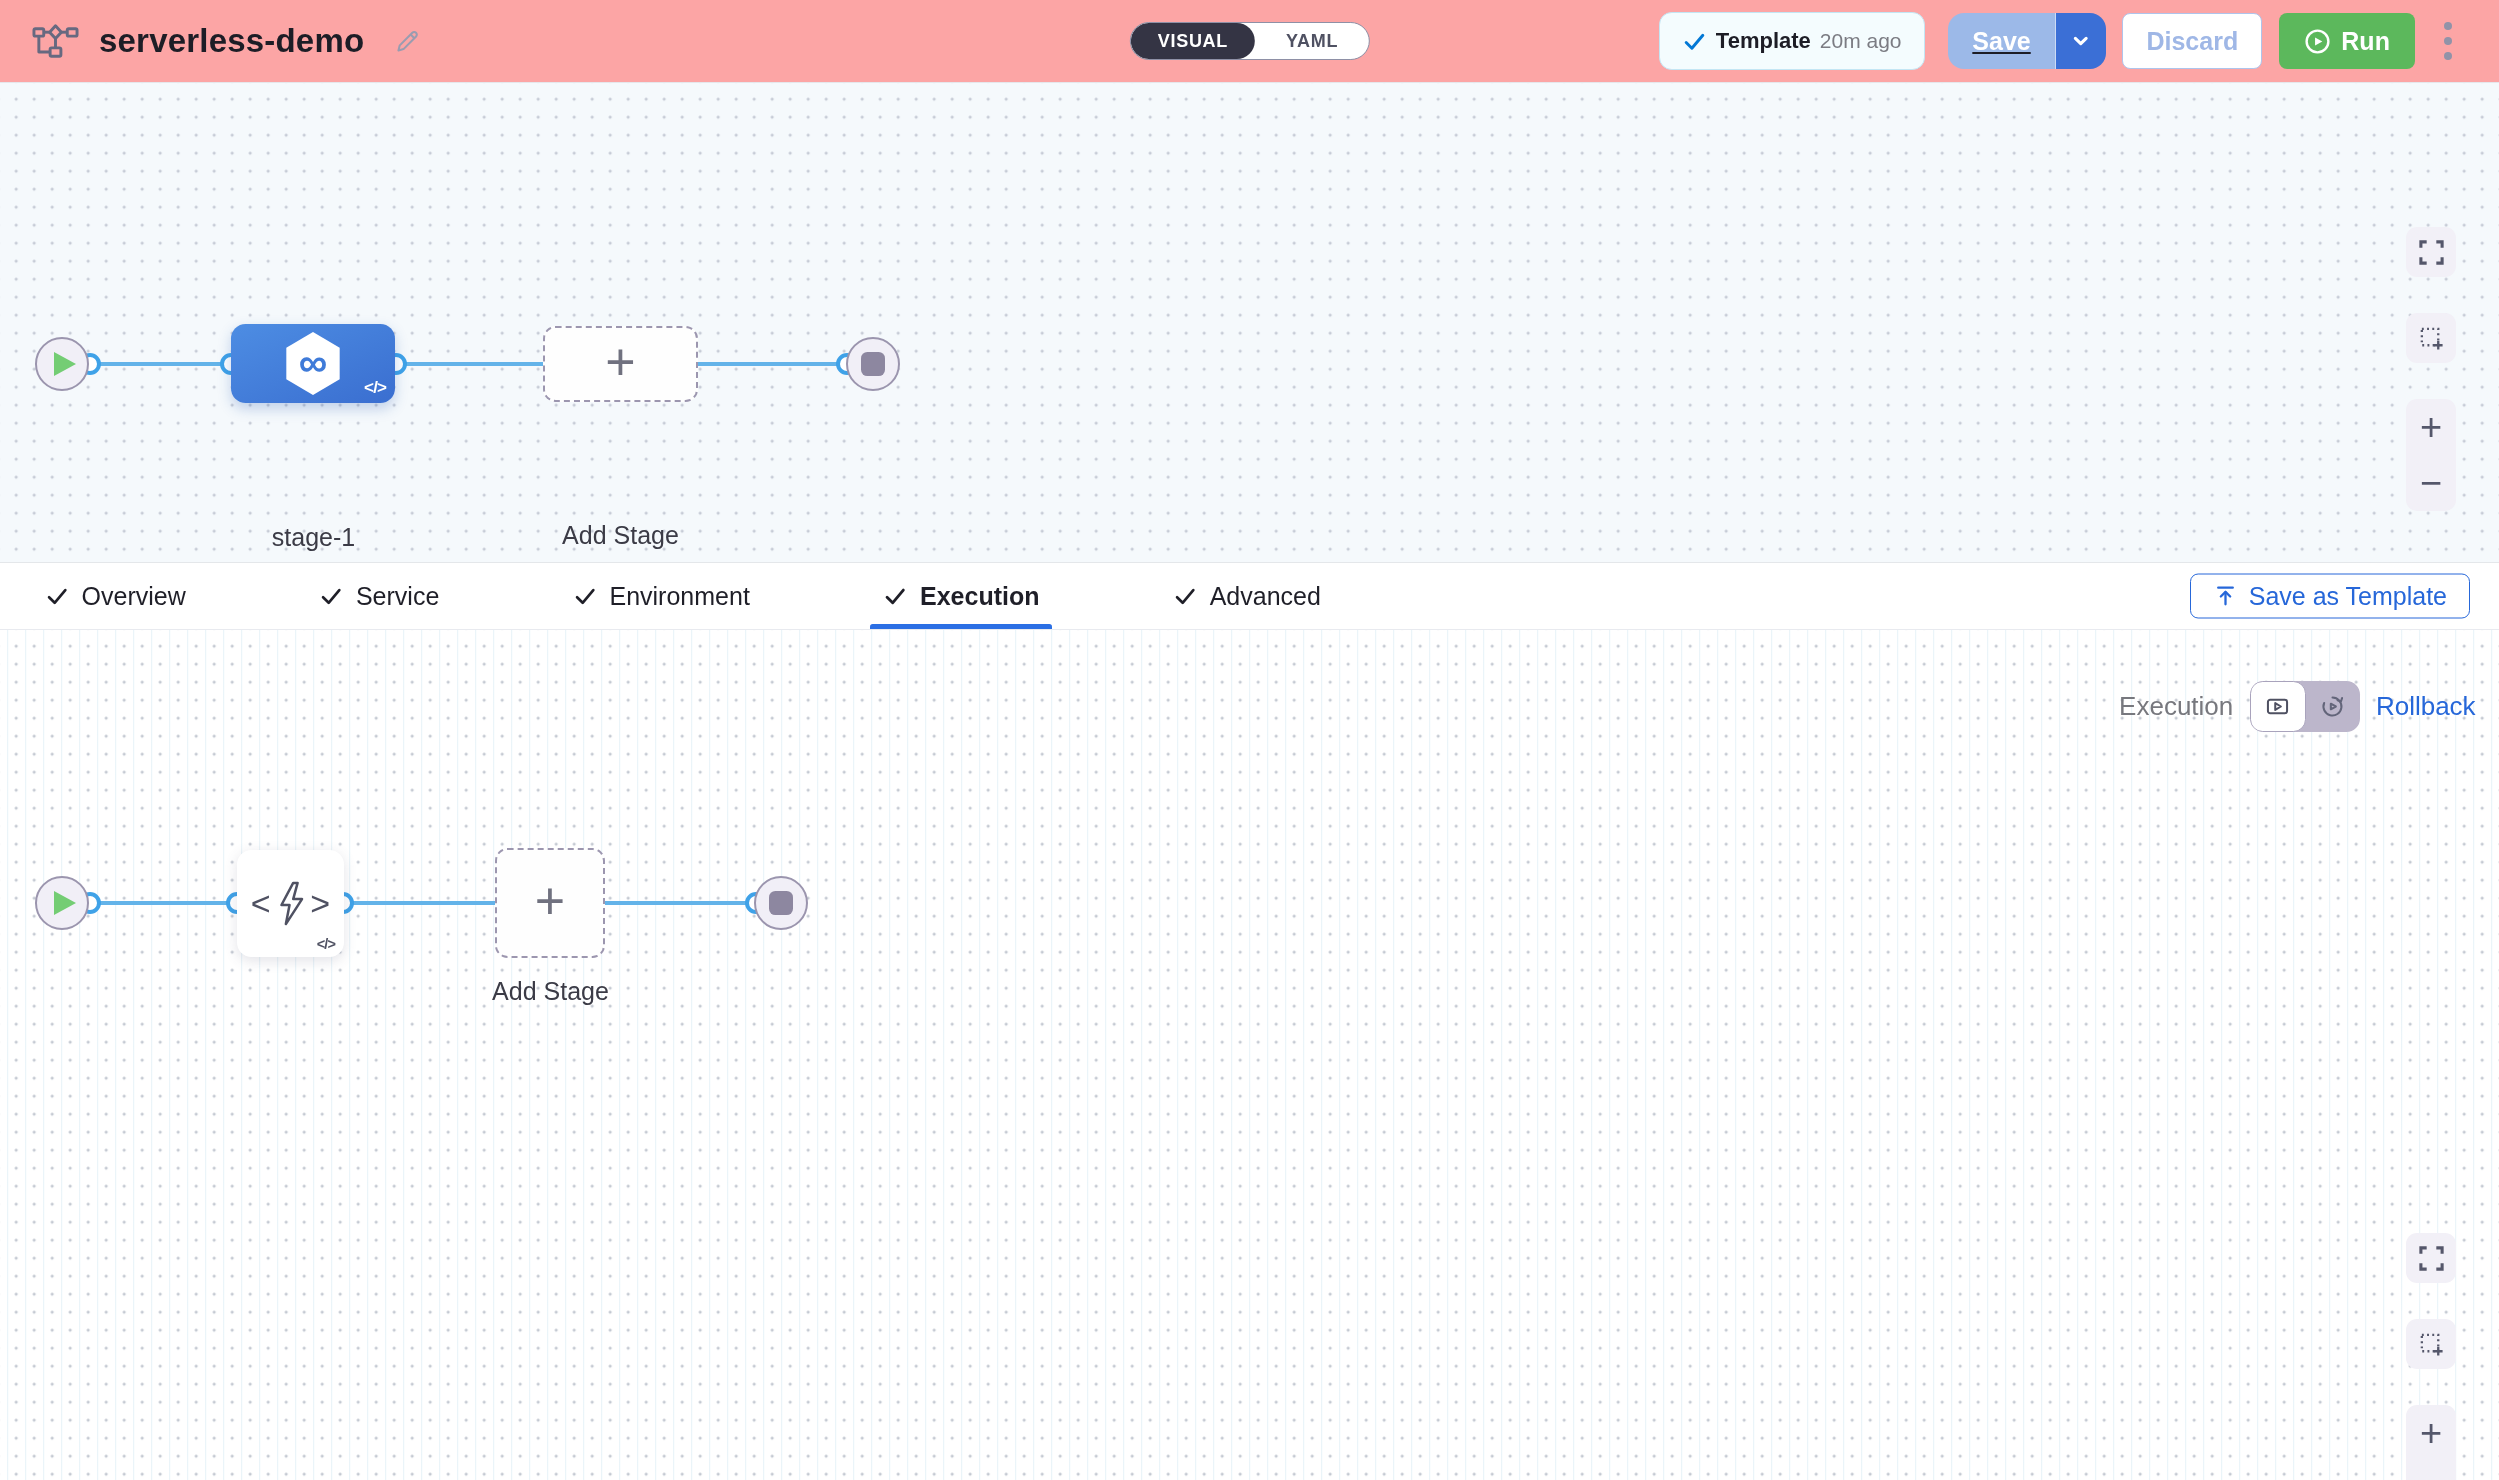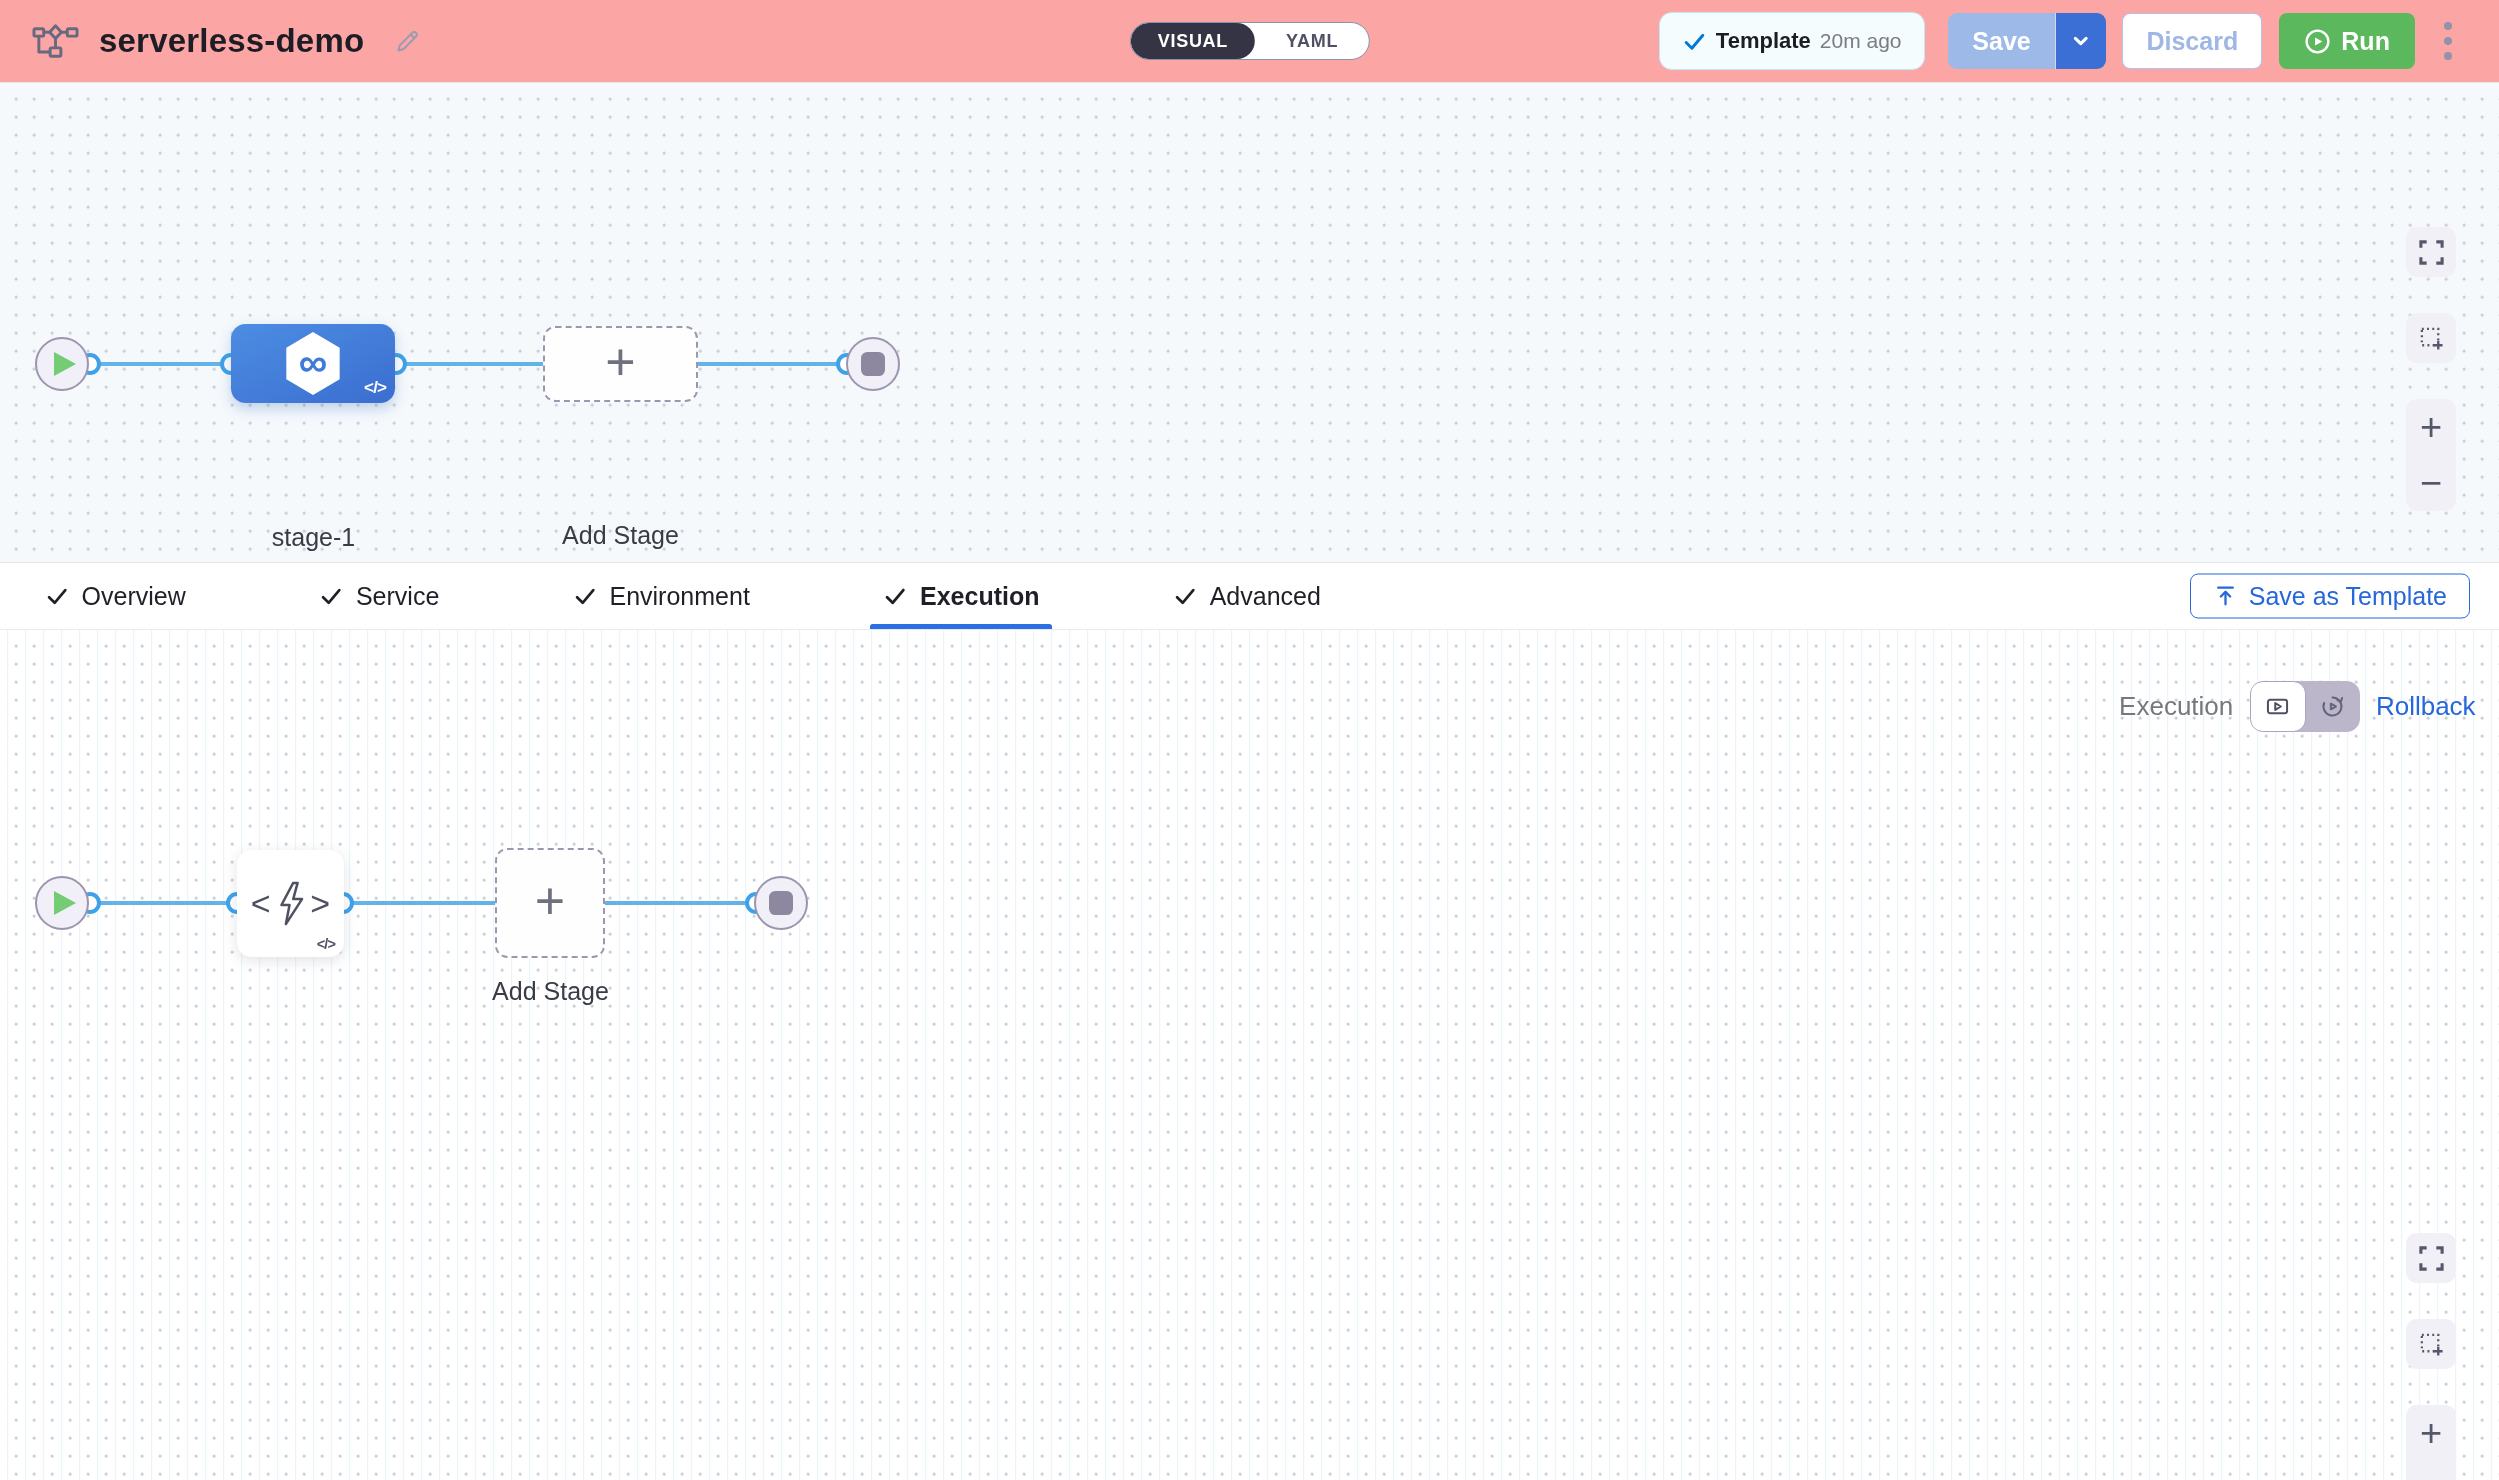--- a/index.html
+++ b/index.html
@@ -34,21 +34,21 @@
 
   .header-right { position:absolute; right:43px; display:flex; align-items:center; }
   .validated-badge {
     display:flex; align-items:center; gap:9px; height:58px; padding:0 22px;
     border:1.8px solid #c3e6f4; background:#f4fcfe; border-radius:12.6px;
   }
   .validated-badge .check-svg { width:25px; height:25px; }
   .validated-label { font-size:22px; font-weight:700; color:#1d1d26; }
   .validated-time { font-size:21px; color:#7b7c83; }
 
-  .save-split { display:flex; height:56px; margin-left:23.5px; border-radius:9px; overflow:hidden; cursor:pointer; }
+  .save-split { display:flex; height:56px; margin-left:23.5px; border-radius:16px; overflow:hidden; cursor:pointer;text-decoration:underline; }
   .save-main {
     display:flex; align-items:center; justify-content:center;
     width:107px; background:#9cb9e8; color:#fff; font-size:25px; font-weight:700;
     border:none;
   }
   .save-caret {
     width:51px; background:#3b6fd6; display:flex; align-items:center; justify-content:center;
     border:none; border-left:1.8px solid rgba(255,255,255,.75);
   }
   .btn-discard {

